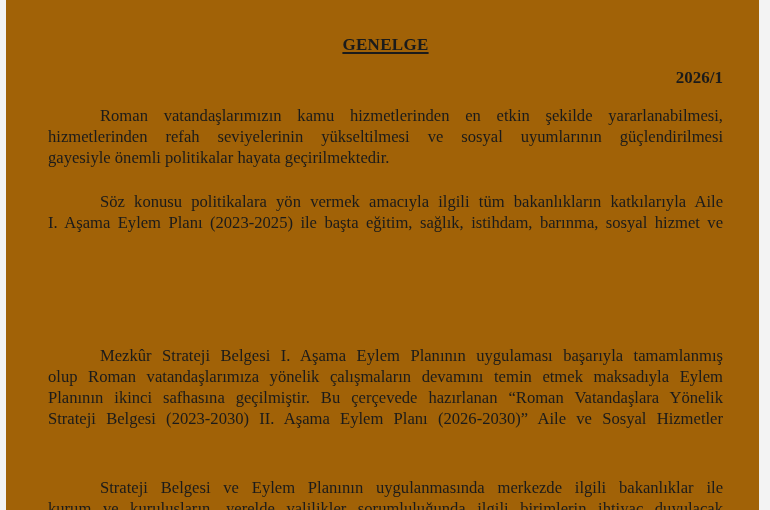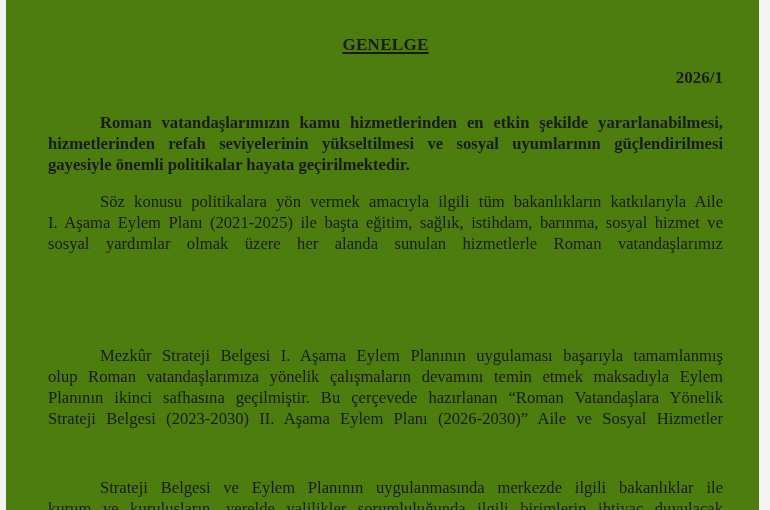--- a/index.html
+++ b/index.html
@@ -9,21 +9,21 @@
       height: 510px;
       overflow: hidden;
       background: #f3f3f3;
     }
     .page {
       position: absolute;
       left: 6px;
       top: 0;
       width: 753px;
       height: 510px;
-      background: #4d7c0f;
+      background: #a16207;
       overflow: hidden;
     }
     .doc {
       position: absolute;
       left: 42px;
       top: 0;
       width: 675px;
       font-family: "Liberation Serif", "DejaVu Serif", serif;
       color: #1b1b1b;
       font-size: 16.6px;
@@ -67,21 +67,21 @@
       height: 21px;
       text-align: justify;
       text-align-last: justify;
     }
     .line.last {
       text-align-last: left;
     }
     .line.indent {
       padding-left: 52px;
     }
-    #p1 { top: 112px; font-weight: bold; }
+    #p1 { top: 105px; }
     #p2 { top: 191px; }
     #p3 { top: 345px; }
     #p4 { top: 477px; }
   </style>
 </head>
 <body>
 
 <div class="page">
   <div class="doc">
 
@@ -92,22 +92,21 @@
     <div class="number">2026/1</div>
 
     <p class="para" id="p1">
       <span class="line indent">Roman vatandaşlarımızın kamu hizmetlerinden en etkin şekilde yararlanabilmesi,</span>
       <span class="line">hizmetlerinden refah seviyelerinin yükseltilmesi ve sosyal uyumlarının güçlendirilmesi</span>
       <span class="line last">gayesiyle önemli politikalar hayata geçirilmektedir.</span>
     </p>
 
     <p class="para" id="p2">
       <span class="line indent">Söz konusu politikalara yön vermek amacıyla ilgili tüm bakanlıkların katkılarıyla Aile</span>
-      <span class="line">I. Aşama Eylem Planı (2021-2025) ile başta eğitim, sağlık, istihdam, barınma, sosyal hizmet ve</span>
-      <span class="line">sosyal yardımlar olmak üzere her alanda sunulan hizmetlerle Roman vatandaşlarımız</span>
+      <span class="line">I. Aşama Eylem Planı (2023-2025) ile başta eğitim, sağlık, istihdam, barınma, sosyal hizmet ve</span>
     </p>
 
     <p class="para" id="p3">
       <span class="line indent">Mezkûr Strateji Belgesi I. Aşama Eylem Planının uygulaması başarıyla tamamlanmış</span>
       <span class="line">olup Roman vatandaşlarımıza yönelik çalışmaların devamını temin etmek maksadıyla Eylem</span>
       <span class="line">Planının ikinci safhasına geçilmiştir. Bu çerçevede hazırlanan “Roman Vatandaşlara Yönelik</span>
       <span class="line">Strateji Belgesi (2023-2030) II. Aşama Eylem Planı (2026-2030)” Aile ve Sosyal Hizmetler</span>
     </p>
 
     <p class="para" id="p4">

